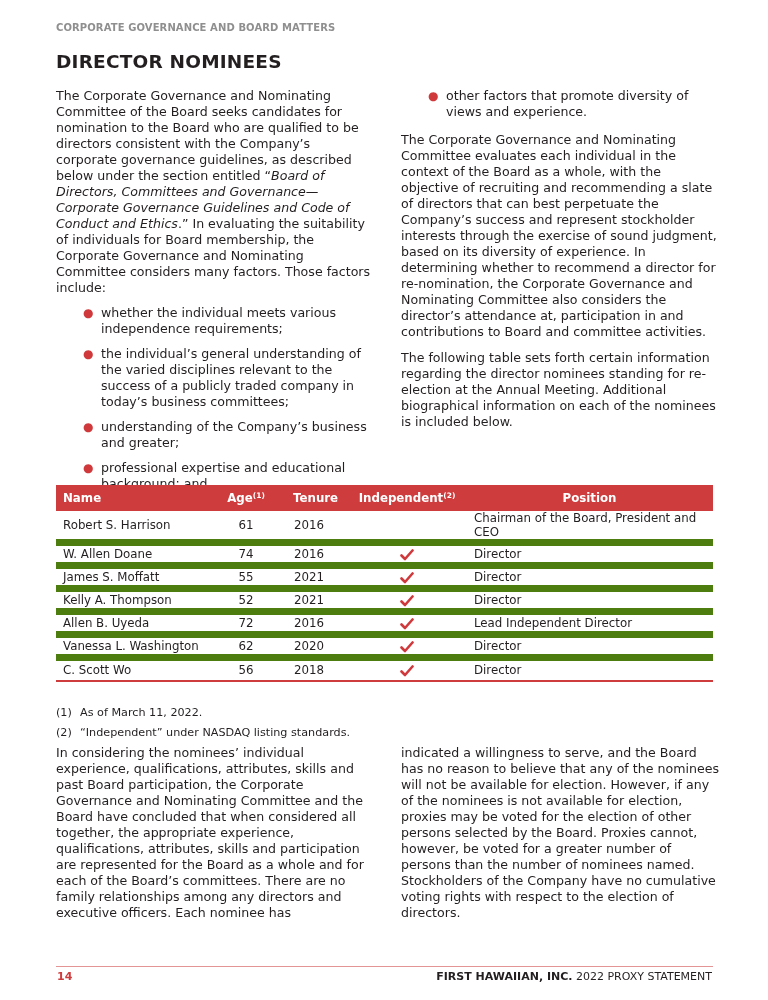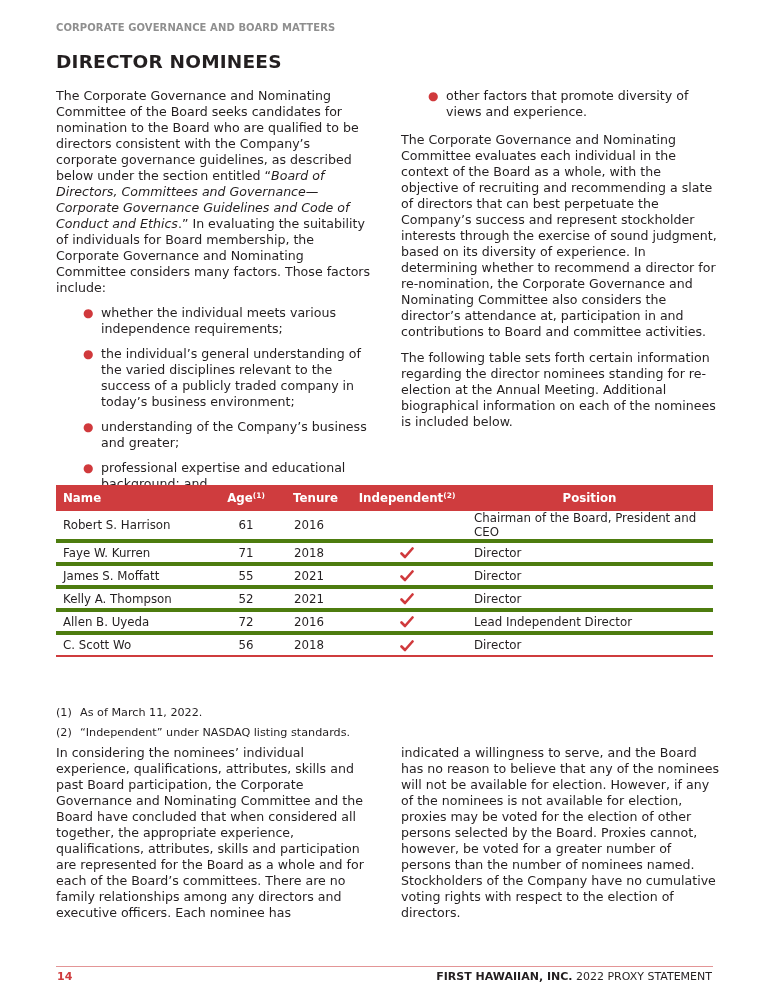--- a/index.html
+++ b/index.html
@@ -17,21 +17,21 @@
   p.para em { font-style: italic; }
 
   ul.bullets { list-style: none; padding-left: 0; }
   ul.bullets li { position: relative; padding-left: 45px; margin-bottom: 9px; }
   ul.bullets li .dot { position: absolute; left: 27px; top: 0; color: #d0393c; font-size: 12px; }
 
   
   .nominee-table { position: absolute; left: 56px; top: 485px; width: 657px; border-collapse: collapse; font-size: 11.8px; }
   .nominee-table th { background: #cf3c3e; color: #ffffff; font-weight: bold; height: 26px; padding: 0 7px; text-align: left; font-size: 11.8px; }
   .nominee-table th sup { font-size: 7.5px; vertical-align: 4px; }
-  .nominee-table td { height: 23px; padding: 0 7px; color: #231f20; border-bottom: 4px solid #4d7c0f; }
+  .nominee-table td { height: 23px; padding: 0 7px; color: #231f20; border-bottom: 7px solid #4d7c0f; }
   .nominee-table tr.first td { height: 20px; }
   .nominee-table tr.last td { border-bottom: 2px solid #cf3c3e; }
   .nominee-table .c-name { width: 150px; }
   .nominee-table .c-age { width: 80px; text-align: center; }
   .nominee-table .c-tenure { width: 62px; }
   .nominee-table .c-ind { width: 118px; text-align: center; }
   .nominee-table th.c-pos { text-align: center; }
   .nominee-table td.c-pos { padding-left: 8px; }
   .nominee-table td.c-tenure { padding-left: 8px; }
   .check svg { display: inline-block; vertical-align: middle; }
@@ -48,21 +48,21 @@
 </head>
 <body>
 
 <div class="section-label">CORPORATE GOVERNANCE AND BOARD MATTERS</div>
 <h1 class="page-title">DIRECTOR NOMINEES</h1>
 
 <div class="col col-left" style="top:88px;">
   <p class="para"><span>The Corporate Governance and Nominating Committee of the Board seeks candidates for nomination to the Board who are qualified to be directors consistent with the Company’s corporate governance guidelines, as described below under the section entitled “</span><em>Board of Directors, Committees and Governance—Corporate Governance Guidelines and Code of Conduct and Ethics</em><span>.” In evaluating the suitability of individuals for Board membership, the Corporate Governance and Nominating Committee considers many factors. Those factors include:</span></p>
   <ul class="bullets" style="margin-top:-1px;">
     <li><span class="dot">●</span><span>whether the individual meets various independence requirements;</span></li>
-    <li><span class="dot">●</span><span>the individual’s general understanding of the varied disciplines relevant to the success of a publicly traded company in today’s business environment;</span></li>
+    <li><span class="dot">●</span><span>the individual’s general understanding of the varied disciplines relevant to the success of a publicly traded company in today’s business committees;</span></li>
     <li><span class="dot">●</span><span>understanding of the Company’s business and greater;</span></li>
     <li><span class="dot">●</span><span>professional expertise and educational background; and</span></li>
   </ul>
 </div>
 
 <div class="col col-right" style="top:88px;">
   <ul class="bullets">
     <li style="margin-bottom:12px;"><span class="dot">●</span><span>other factors that promote diversity of views and experience.</span></li>
   </ul>
   <p class="para">The Corporate Governance and Nominating Committee evaluates each individual in the context of the Board as a whole, with the objective of recruiting and recommending a slate of directors that can best perpetuate the Company’s success and represent stockholder interests through the exercise of sound judgment, based on its diversity of experience. In determining whether to recommend a director for re-nomination, the Corporate Governance and Nominating Committee also considers the director’s attendance at, participation in and contributions to Board and committee activities.</p>
@@ -81,23 +81,23 @@
   </thead>
   <tbody id="nominee-rows">
       <tr class="first">
         <td class="c-name">Robert S. Harrison</td>
         <td class="c-age">61</td>
         <td class="c-tenure">2016</td>
         <td class="c-ind"></td>
         <td class="c-pos">Chairman of the Board, President and CEO</td>
       </tr>
       <tr>
-        <td class="c-name">Faye W. Kurren</td>
-        <td class="c-age">71</td>
-        <td class="c-tenure">2018</td>
+        <td class="c-name">W. Allen Doane</td>
+        <td class="c-age">74</td>
+        <td class="c-tenure">2016</td>
         <td class="c-ind"><span class="check"><svg width="14" height="12" viewBox="0 0 14 12">
               <path d="M1.5 6.5 L5 10 L12.5 1.5" fill="none" stroke="#d0393c" stroke-width="2.6" stroke-linecap="round" stroke-linejoin="round"></path>
             </svg></span></td>
         <td class="c-pos">Director</td>
       </tr>
       <tr>
         <td class="c-name">James S. Moffatt</td>
         <td class="c-age">55</td>
         <td class="c-tenure">2021</td>
         <td class="c-ind"><span class="check"><svg width="14" height="12" viewBox="0 0 14 12">
@@ -115,20 +115,29 @@
         <td class="c-pos">Director</td>
       </tr>
       <tr>
         <td class="c-name">Allen B. Uyeda</td>
         <td class="c-age">72</td>
         <td class="c-tenure">2016</td>
         <td class="c-ind"><span class="check"><svg width="14" height="12" viewBox="0 0 14 12">
               <path d="M1.5 6.5 L5 10 L12.5 1.5" fill="none" stroke="#d0393c" stroke-width="2.6" stroke-linecap="round" stroke-linejoin="round"></path>
             </svg></span></td>
         <td class="c-pos">Lead Independent Director</td>
+      </tr>
+      <tr>
+        <td class="c-name">Vanessa L. Washington</td>
+        <td class="c-age">62</td>
+        <td class="c-tenure">2020</td>
+        <td class="c-ind"><span class="check"><svg width="14" height="12" viewBox="0 0 14 12">
+              <path d="M1.5 6.5 L5 10 L12.5 1.5" fill="none" stroke="#d0393c" stroke-width="2.6" stroke-linecap="round" stroke-linejoin="round"></path>
+            </svg></span></td>
+        <td class="c-pos">Director</td>
       </tr>
       <tr class="last">
         <td class="c-name">C. Scott Wo</td>
         <td class="c-age">56</td>
         <td class="c-tenure">2018</td>
         <td class="c-ind"><span class="check"><svg width="14" height="12" viewBox="0 0 14 12">
               <path d="M1.5 6.5 L5 10 L12.5 1.5" fill="none" stroke="#d0393c" stroke-width="2.6" stroke-linecap="round" stroke-linejoin="round"></path>
             </svg></span></td>
         <td class="c-pos">Director</td>
       </tr>

